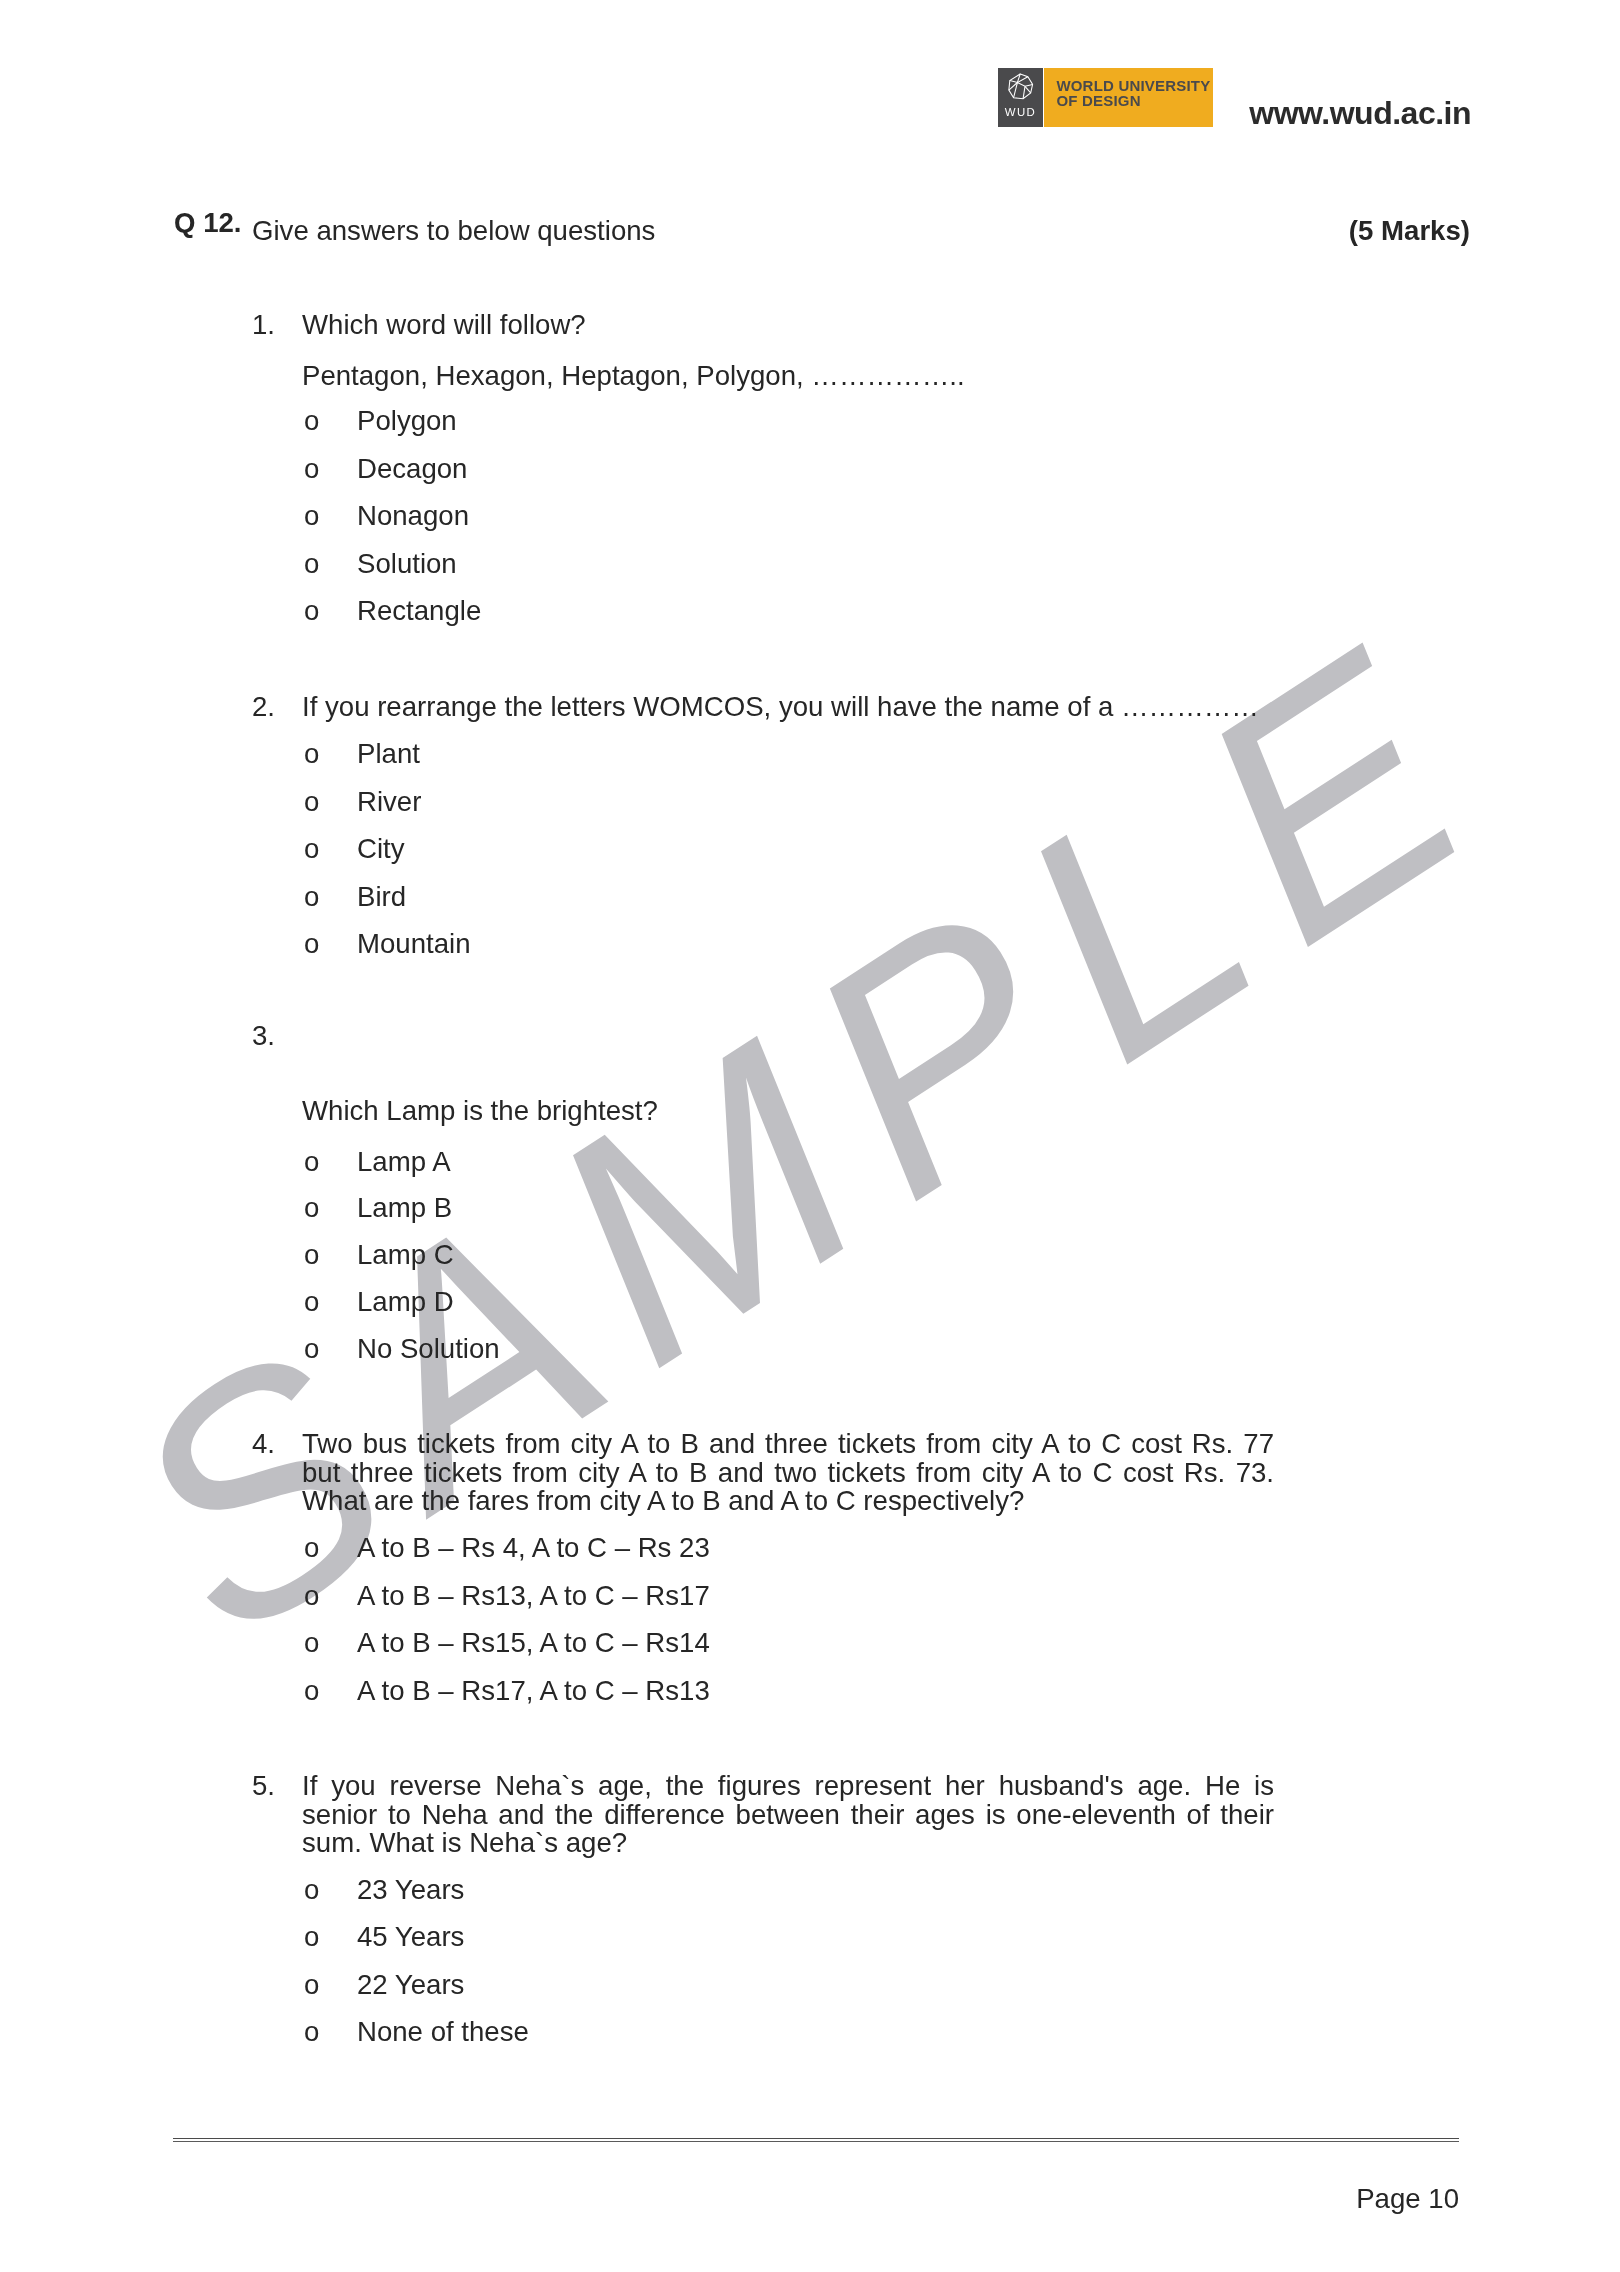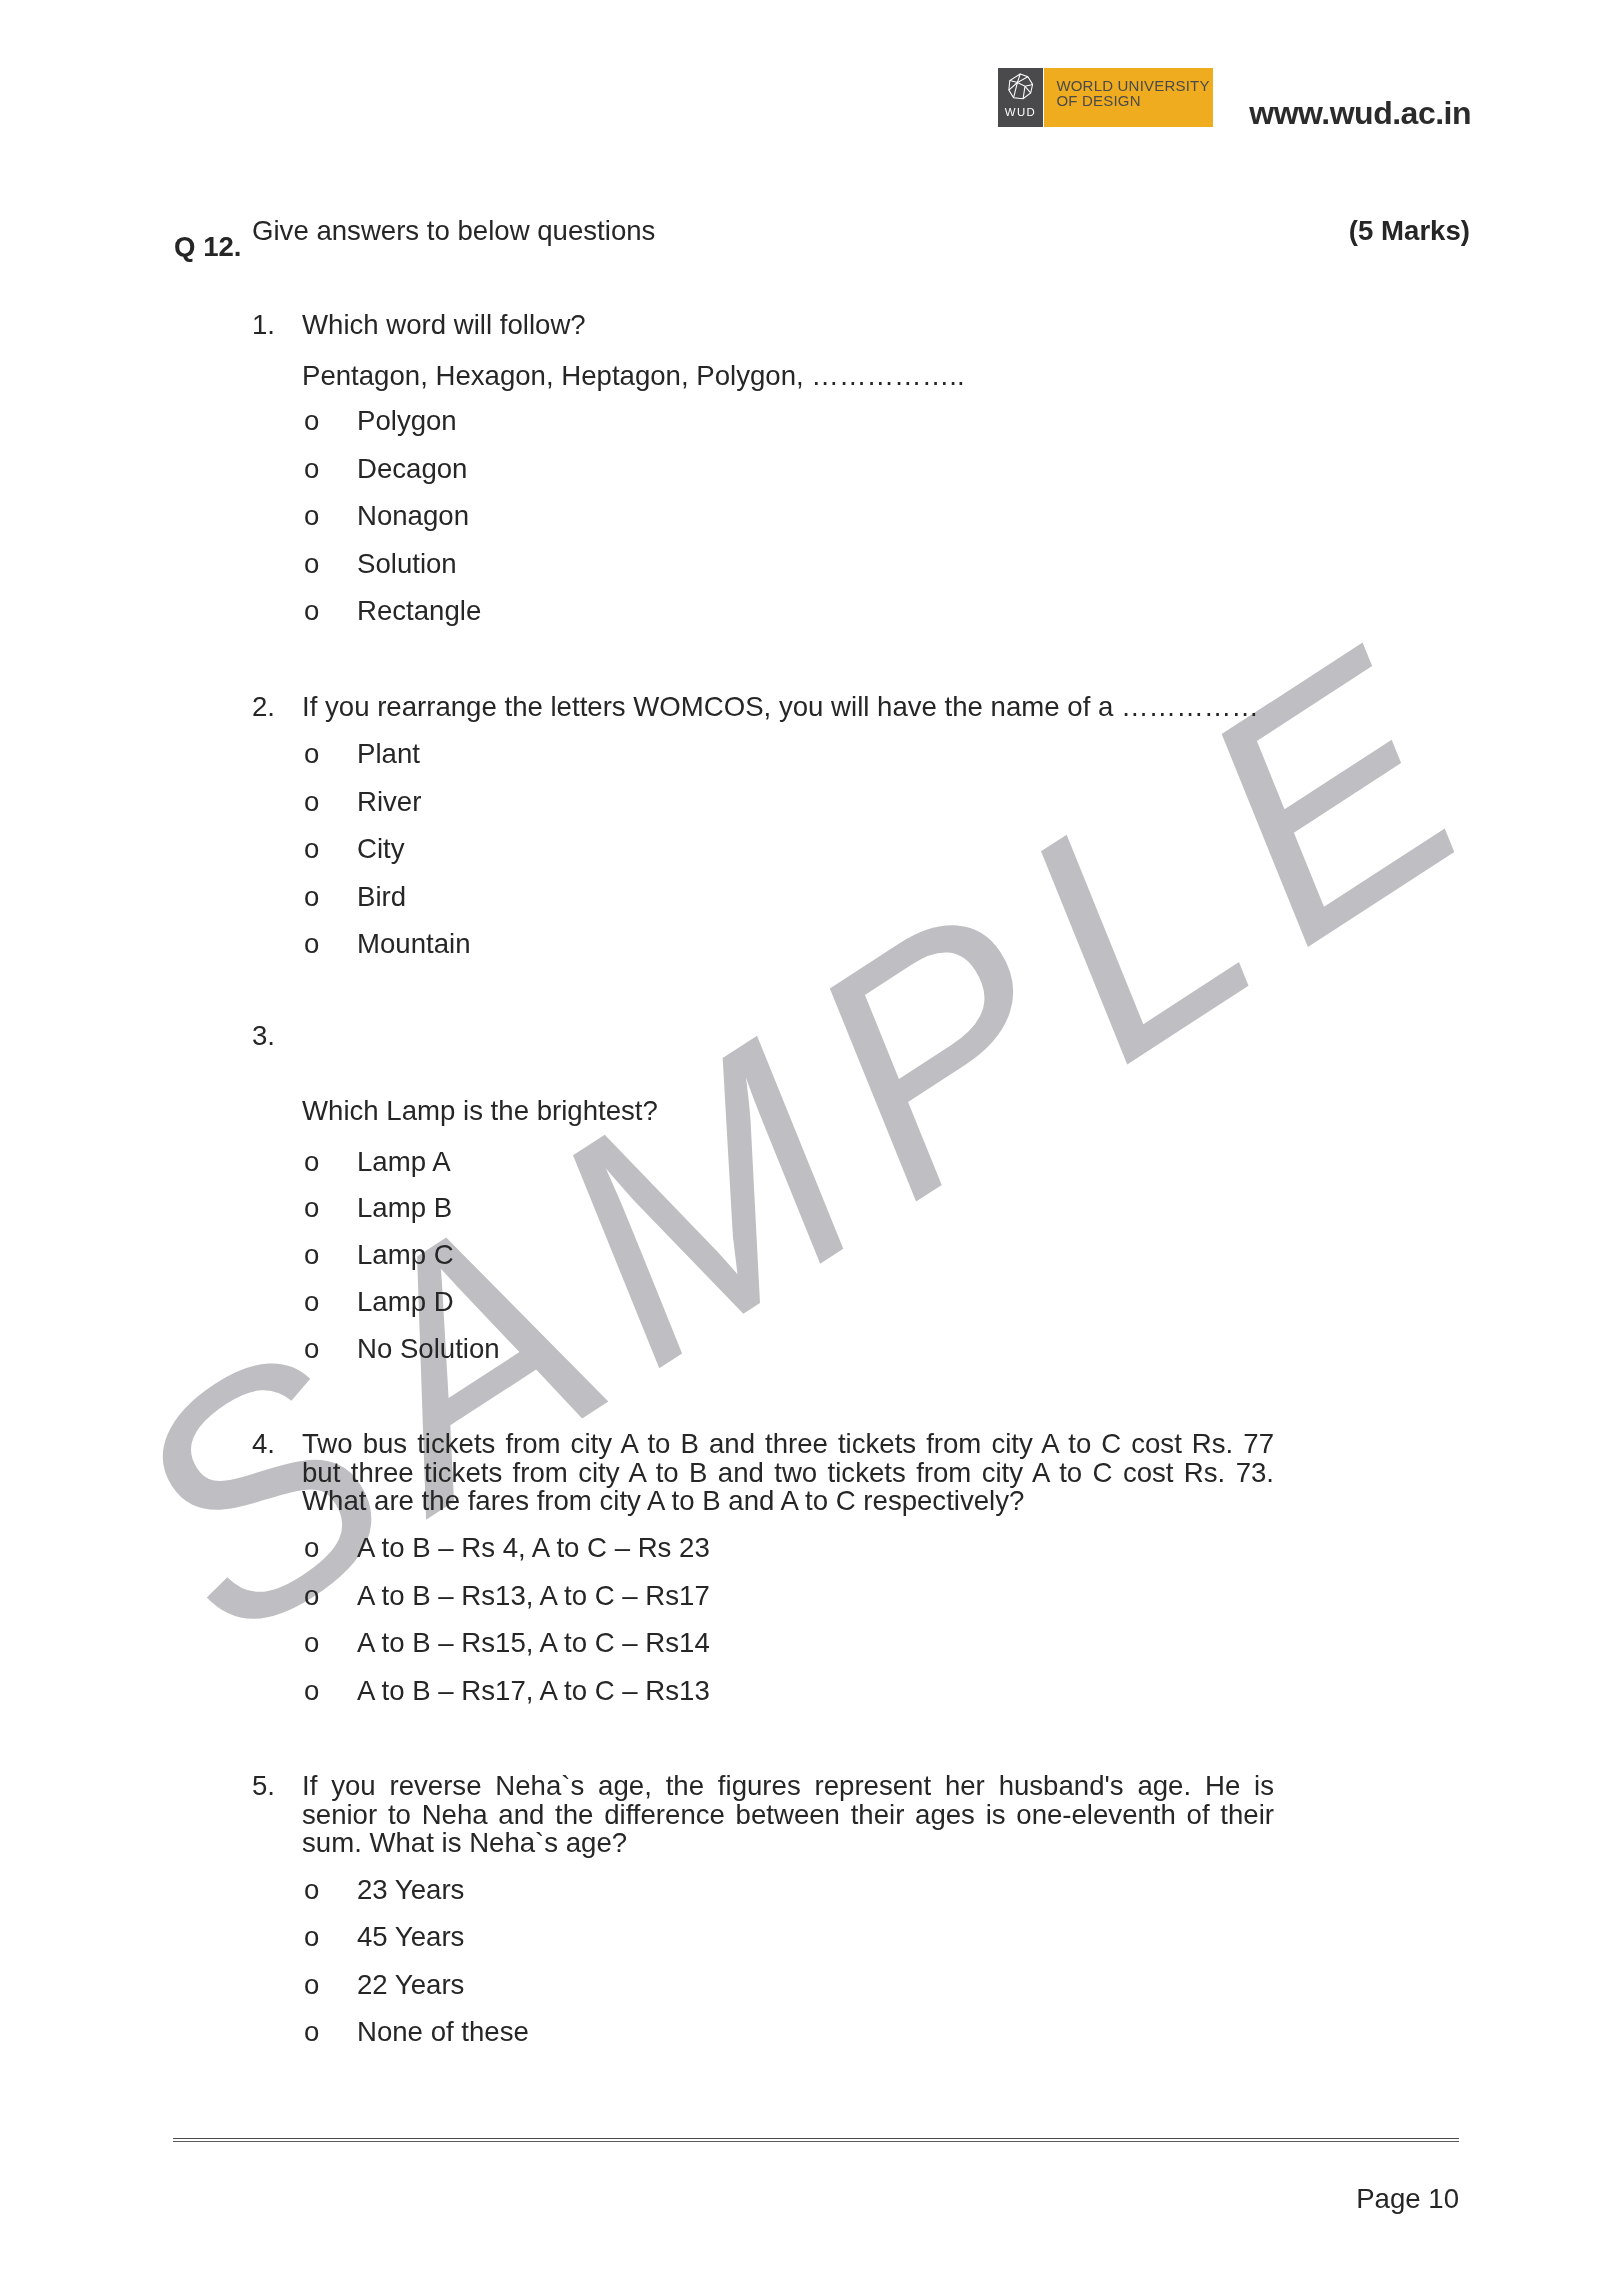--- a/index.html
+++ b/index.html
@@ -29,29 +29,29 @@
   .logo-dark svg{margin-top:4.8px;}
   .logo-acronym{
     color:#ffffff;font-size:11.4px;letter-spacing:1.4px;margin-top:1.9px;font-weight:400;
   }
   .logo-yellow{
     position:absolute;left:1044px;top:68px;width:169px;height:59px;
     background:#f0ac1f;z-index:2;
     box-sizing:border-box;padding:9.5px 0 0 12.4px;
   }
   .logo-yellow .l1,.logo-yellow .l2{
-    font-size:15px;font-weight:400;line-height:15px;color:#4a4a4c;letter-spacing:0.2px;
+    font-size:15px;font-weight:700;line-height:15px;color:#4a4a4c;letter-spacing:0.2px;
   }
   .site-url{
     position:absolute;right:150px;top:95px;z-index:2;
     font-size:32px;font-weight:700;color:#2b2b2b;letter-spacing:-0.5px;
   }
   
   .z{position:absolute;z-index:1;}
-  .qhead-num{left:174px;top:231px;font-size:27.6px;font-weight:700;line-height:32px;}
+  .qhead-num{left:174px;top:207px;font-size:27.6px;font-weight:700;line-height:32px;}
   .qhead-text{left:252px;top:215px;font-size:27.6px;line-height:32px;}
   .qhead-marks{right:151px;top:215px;font-size:27.6px;font-weight:700;line-height:32px;}
   .qnum{left:252px;font-size:27.6px;line-height:32px;}
   .qline{left:302px;font-size:27.6px;line-height:32px;white-space:nowrap;}
   .qpara{
     left:302px;width:972px;font-size:27.6px;line-height:28.5px;
     text-align:justify;
   }
   .opt-b{left:304px;font-size:27.6px;line-height:32px;}
   .opt-t{left:357px;font-size:27.6px;line-height:32px;white-space:nowrap;}

